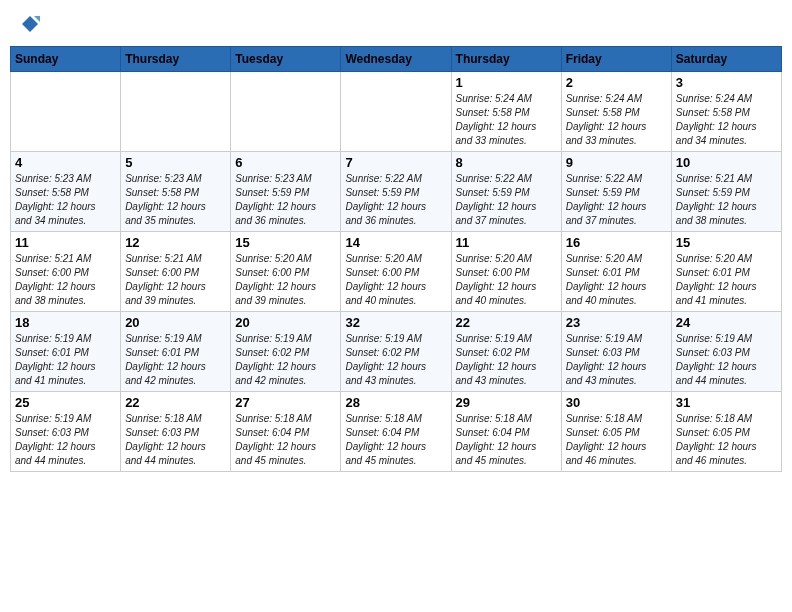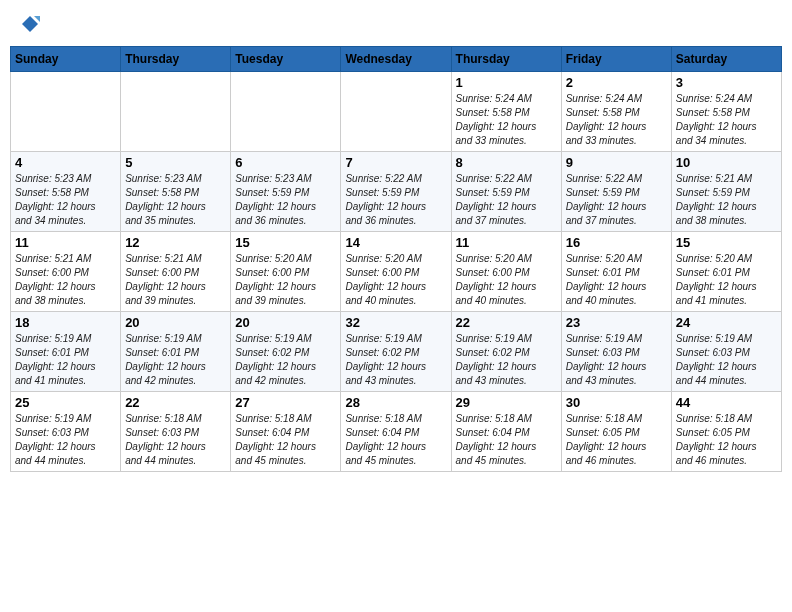--- a/index.html
+++ b/index.html
@@ -340,21 +340,21 @@
 and 45 minutes.</div>
         </td>
         <td>
           <span class="day-number">30</span>
           <div class="day-info" style="white-space: pre-line;">Sunrise: 5:18 AM
 Sunset: 6:05 PM
 Daylight: 12 hours
 and 46 minutes.</div>
         </td>
         <td>
-          <span class="day-number">44</span>
+          <span class="day-number">31</span>
           <div class="day-info" style="white-space: pre-line;">Sunrise: 5:18 AM
 Sunset: 6:05 PM
 Daylight: 12 hours
 and 46 minutes.</div>
         </td>
       </tr>
     </tbody>
 </table>
 
 </body></html>

